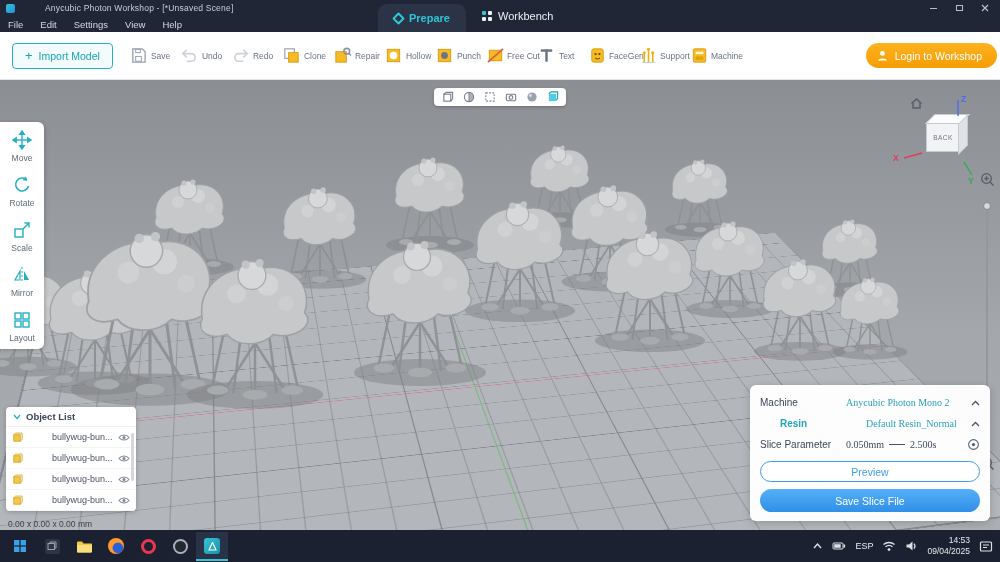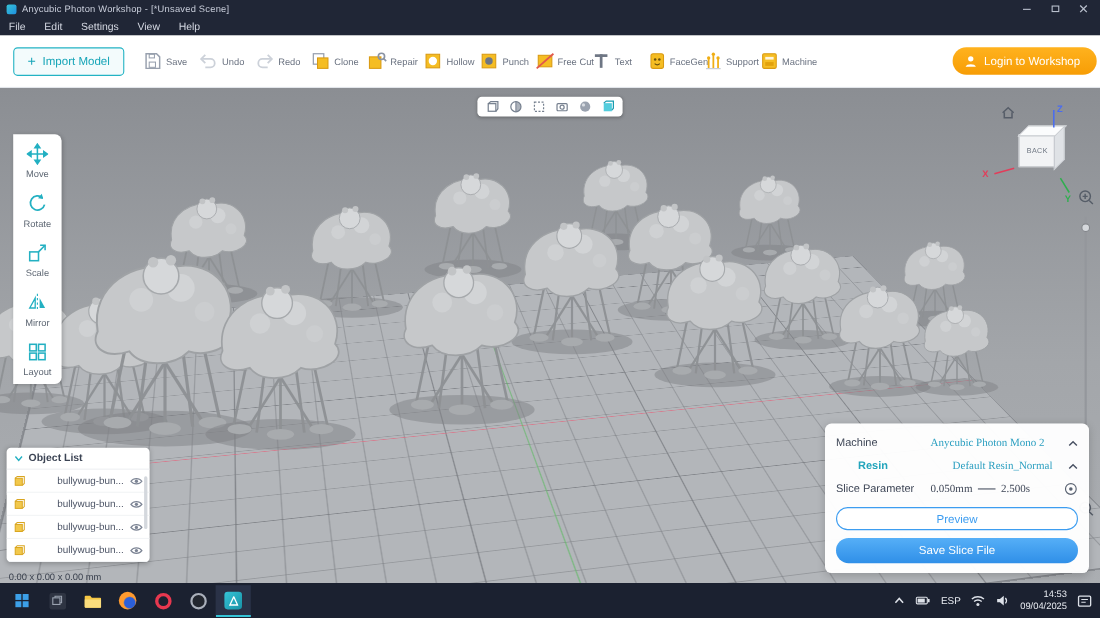--- a/index.html
+++ b/index.html
@@ -4,21 +4,21 @@
 <style>
   * { margin:0; padding:0; box-sizing:border-box; }
   html,body { width:1000px; height:562px; overflow:hidden;
     font-family:"Liberation Sans", sans-serif; background:#9a9da1; }
   .app { position:relative; width:1000px; height:562px; }
 
   
   .header { position:absolute; top:0; left:0; right:0; height:32px; background:#202636; z-index:30; }
   .titlebar { display:flex; align-items:center; height:16px; padding:0 4px 0 6px; }
   .app-logo { width:9px; height:9px; border-radius:2px; background:linear-gradient(135deg,#35c4d7,#1f8fe0); margin-right:5px; flex:none; }
-  .title { font-size:8.5px; color:#c9cedb; letter-spacing:.2px; white-space:nowrap; }
+  .title { font-size:8.5px; color:#c9cedb; letter-spacing:.2px; white-space:nowrap;margin-left:25px; }
   .win-controls { margin-left:auto; display:flex; align-items:center; gap:4px; }
   .wc { width:22px; height:14px; display:flex; align-items:center; justify-content:center; }
   .wc-min i { display:block; width:7px; height:1px; background:#b8bfcc; }
   .wc-max i { display:block; width:7px; height:6px; border:1px solid #b8bfcc; }
   .wc svg { display:block; }
   .menubar { display:flex; align-items:center; height:16px; padding-left:8px; gap:17px; }
   .menu-item { font-size:9.5px; color:#d4d8e2; cursor:default; }
 
   
   .tabs { position:absolute; top:0; left:378px; height:32px; display:flex; align-items:flex-end; z-index:31; }
@@ -58,21 +58,21 @@
   .plate-x { position:absolute; top:50%; left:0; right:0; height:1px; background:#e06a80; opacity:.75; }
   .plate-y { position:absolute; left:50%; top:0; bottom:0; width:1px; background:#69b86f; opacity:.75; }
   .models { position:absolute; inset:0; pointer-events:none; }
 
   
   .viewbar { position:absolute; top:8px; left:50%; transform:translateX(-50%); height:18px; padding:0 7px;
     background:#ffffff; border-radius:4px; box-shadow:0 1px 3px rgba(0,0,0,.25); display:flex; align-items:center; gap:8px; }
   .vicon { width:13px; height:13px; display:flex; align-items:center; justify-content:center; cursor:pointer; }
 
   
-  .toolpanel { position:absolute; left:12px; top:42px; width:44px; background:#ffffff; border-radius:0 6px 6px 0;
+  .toolpanel { position:absolute; left:0; top:42px; width:44px; background:#ffffff; border-radius:0 6px 6px 0;
     box-shadow:1px 1px 4px rgba(0,0,0,.2); padding:8px 0 6px; display:flex; flex-direction:column; gap:12px; }
   .side-tool { display:flex; flex-direction:column; align-items:center; gap:3px; cursor:pointer; }
   .side-label { font-size:8.5px; color:#5f6874; }
 
   
   .cube-wrap { position:absolute; right:18px; top:10px; width:92px; height:96px; }
   .home-icon { position:absolute; left:20px; top:6px; cursor:pointer; }
   .cube { position:absolute; left:36px; top:32px; width:34px; height:30px; background:#f2f3f5; border:1px solid #c6c9ce;
     display:flex; align-items:center; justify-content:center; font-size:6.5px; color:#6f7783; letter-spacing:.4px; cursor:pointer; }
   .cube::before { content:""; position:absolute; left:3px; top:-9px; width:33px; height:8px; background:#fbfcfd;
@@ -156,20 +156,35 @@
     </div>
     <div class="menubar">
       <span class="menu-item">File</span>
       <span class="menu-item">Edit</span>
       <span class="menu-item">Settings</span>
       <span class="menu-item">View</span>
       <span class="menu-item">Help</span>
     </div>
   </div>
 
+  <div class="tabs">
+    <div class="tab tab-active">
+      <span class="diamond"></span>
+      <span>Prepare</span>
+    </div>
+    <div class="tab">
+      <span class="wb-icon">
+          <i></i>
+          <i></i>
+          <i></i>
+          <i></i>
+        </span>
+      <span>Workbench</span>
+    </div>
+  </div>
 
   <div class="toolbar">
     <button class="import-btn">
       <span class="import-plus">+</span>
       <span>Import Model</span>
     </button>
 
     <div class="tools">
 
       <div class="tool-btn">

